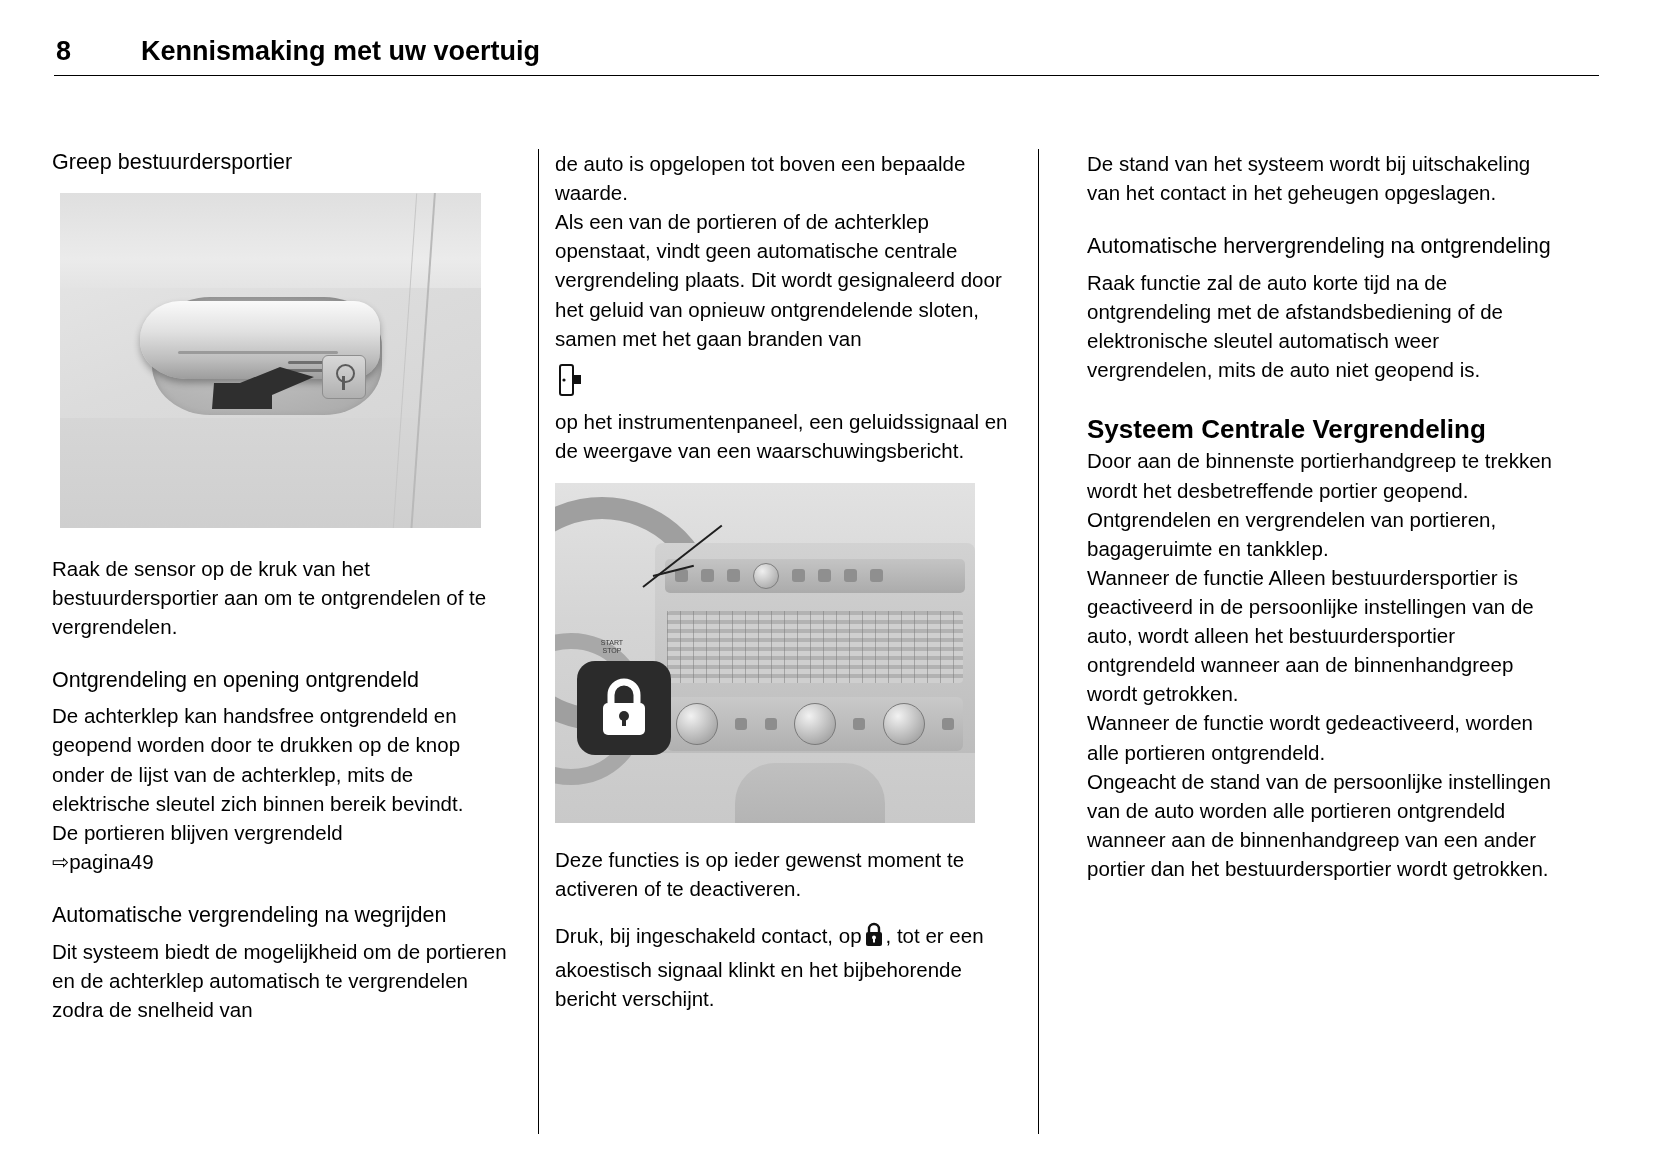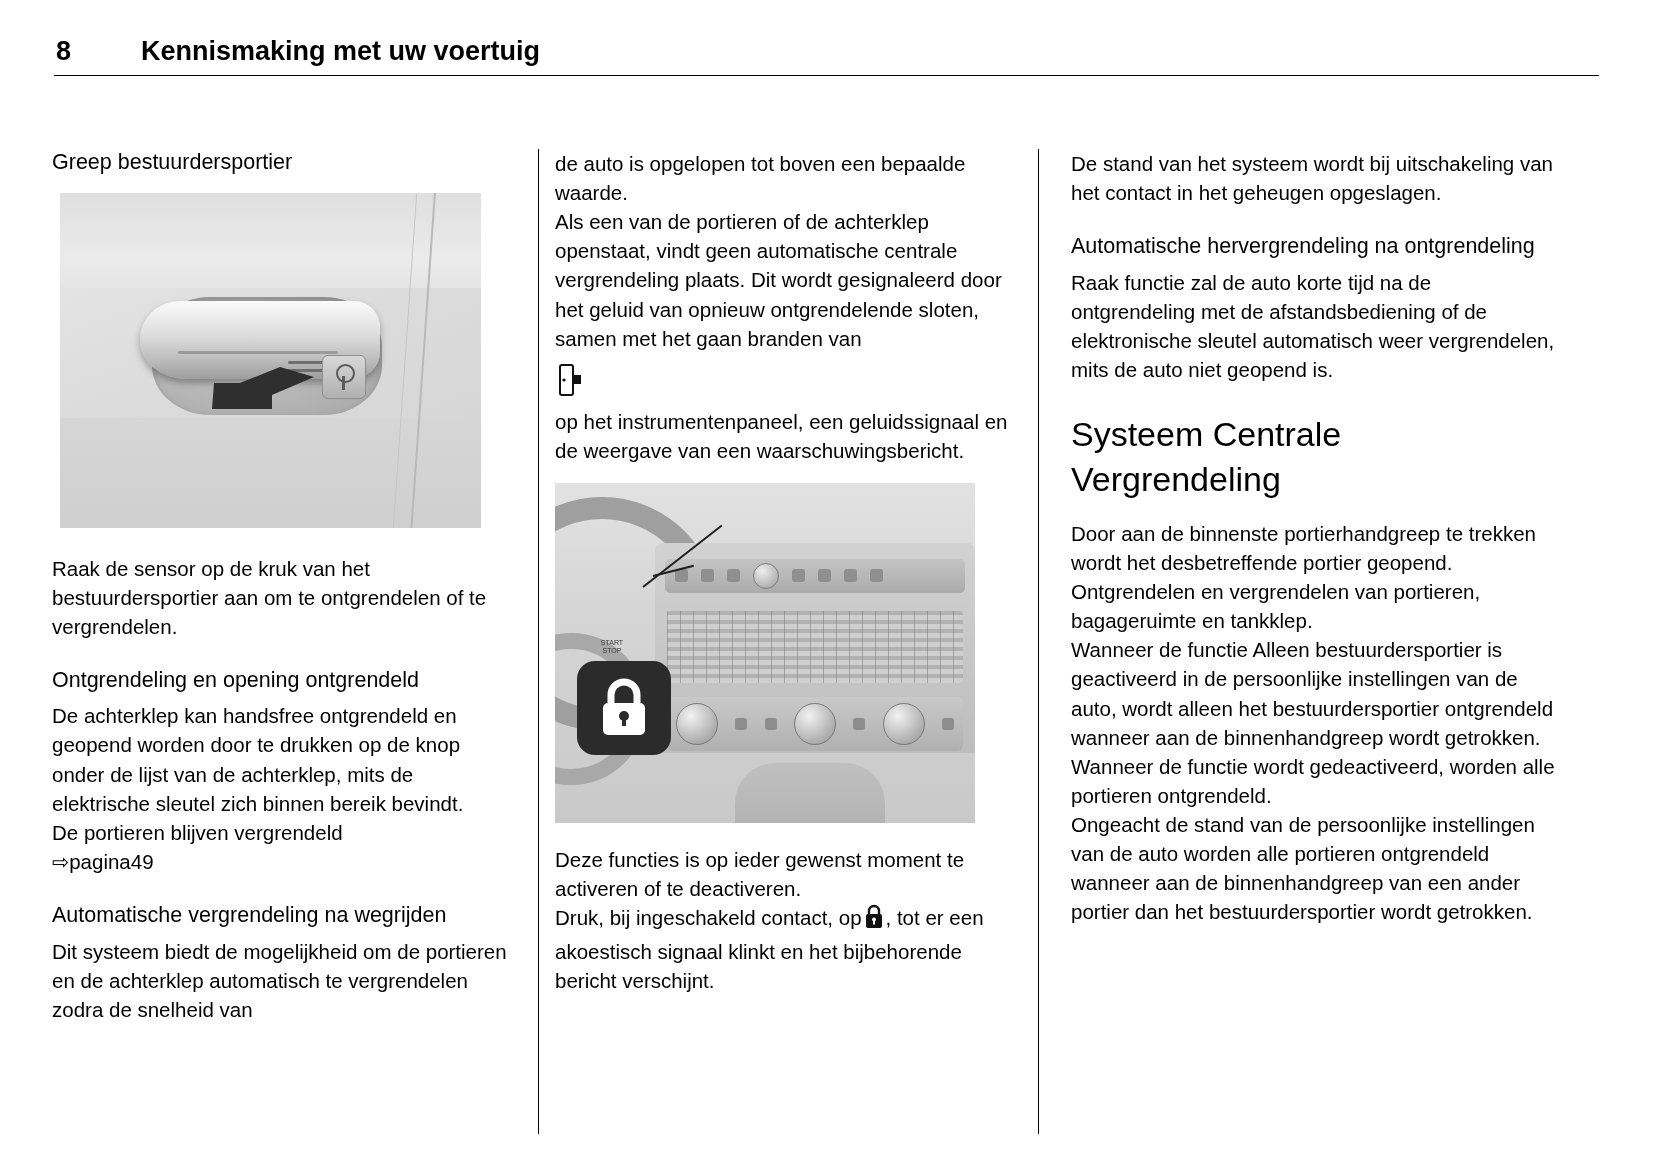--- a/index.html
+++ b/index.html
@@ -50,34 +50,34 @@
     margin-top: 18px;
     height: 1040px;
     align-items: flex-end;
   }
   .col {
     box-sizing: border-box;
     position: relative;
   }
   .col-1 { width: 486px; padding-right: 30px; }
   .col-2 { width: 500px; padding-left: 16px; padding-right: 30px; border-left: 1.2px solid #000; }
-  .col-3 { width: 520px; padding-left: 32px; border-left: 1.2px solid #000; }
+  .col-3 { width: 520px; padding-left: 48px; border-left: 1.2px solid #000; }
   .col-1, .col-2, .col-3 { height: 985px; }
 
   h2.sub {
     font-size: 21.5px;
     font-weight: normal;
     margin: 0 0 7px 0;
     line-height: 1.28;
   }
   h2.sub.spaced { margin-top: 26px; }
   h1.main {
-    font-size: 34px;
-    font-weight: normal;
-    margin: 28px 0 17px 0;
+    font-size: 26px;
+    font-weight: bold;
+    margin: 28px 0 0 0;
     line-height: 1.32;
   }
   p.body {
     font-size: 20.5px;
     line-height: 1.42;
     margin: 0 0 0 0;
   }
   p.body + p.body { margin-top: 0px; }
   .tight { margin-top: 0; }
 
@@ -417,21 +417,21 @@
             <path d="M14 26 V18 a13 13 0 0 1 26 0 v8" fill="none" stroke="#fff" stroke-width="7"></path>
             <rect x="6" y="26" width="42" height="32" rx="5" fill="#fff"></rect>
             <circle cx="27" cy="39" r="5" fill="#2b2b2b"></circle>
             <rect x="25" y="39" width="4" height="10" fill="#2b2b2b"></rect>
           </svg>
         </div>
       </div>
 
       <p class="body">Deze functies is op ieder gewenst moment te activeren of te deactiveren.</p>
 
-      <p class="body" style="">
+      <p class="body" style="margin-top:18px;">
         <span>Druk, bij ingeschakeld contact, op</span><span class="glyph-inline">
           <svg width="20" height="26" viewBox="0 0 20 26">
             <path d="M5 10 V7 a5 5 0 0 1 10 0 v3" fill="none" stroke="#111" stroke-width="2.4"></path>
             <rect x="2" y="10" width="16" height="14" rx="2" fill="#111"></rect>
             <circle cx="10" cy="15.5" r="2" fill="#fff"></circle>
             <rect x="9" y="15.5" width="2" height="5" fill="#fff"></rect>
           </svg>
         </span><span>, tot er een akoestisch signaal klinkt en het bijbehorende bericht verschijnt.</span>
       </p>
     </div>

